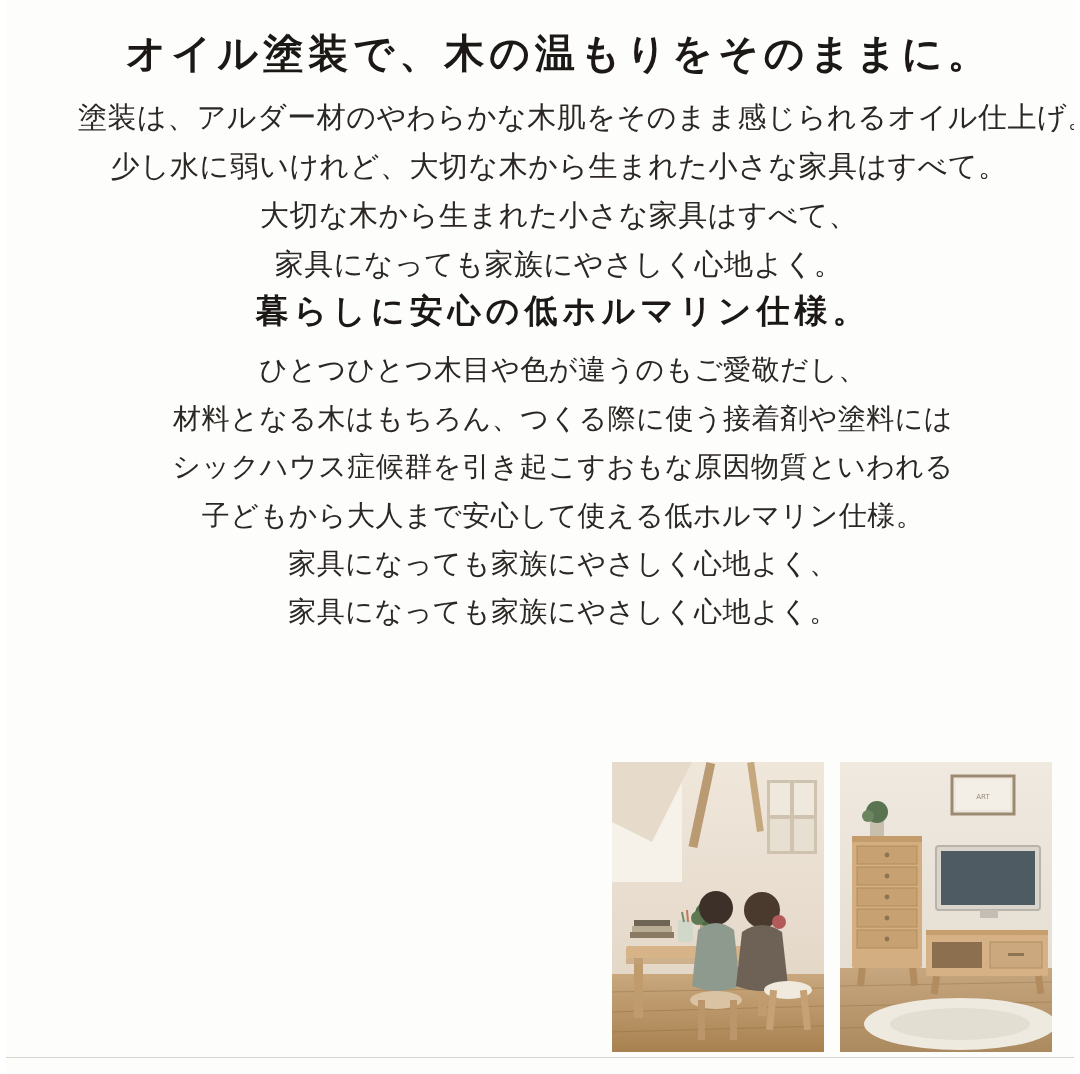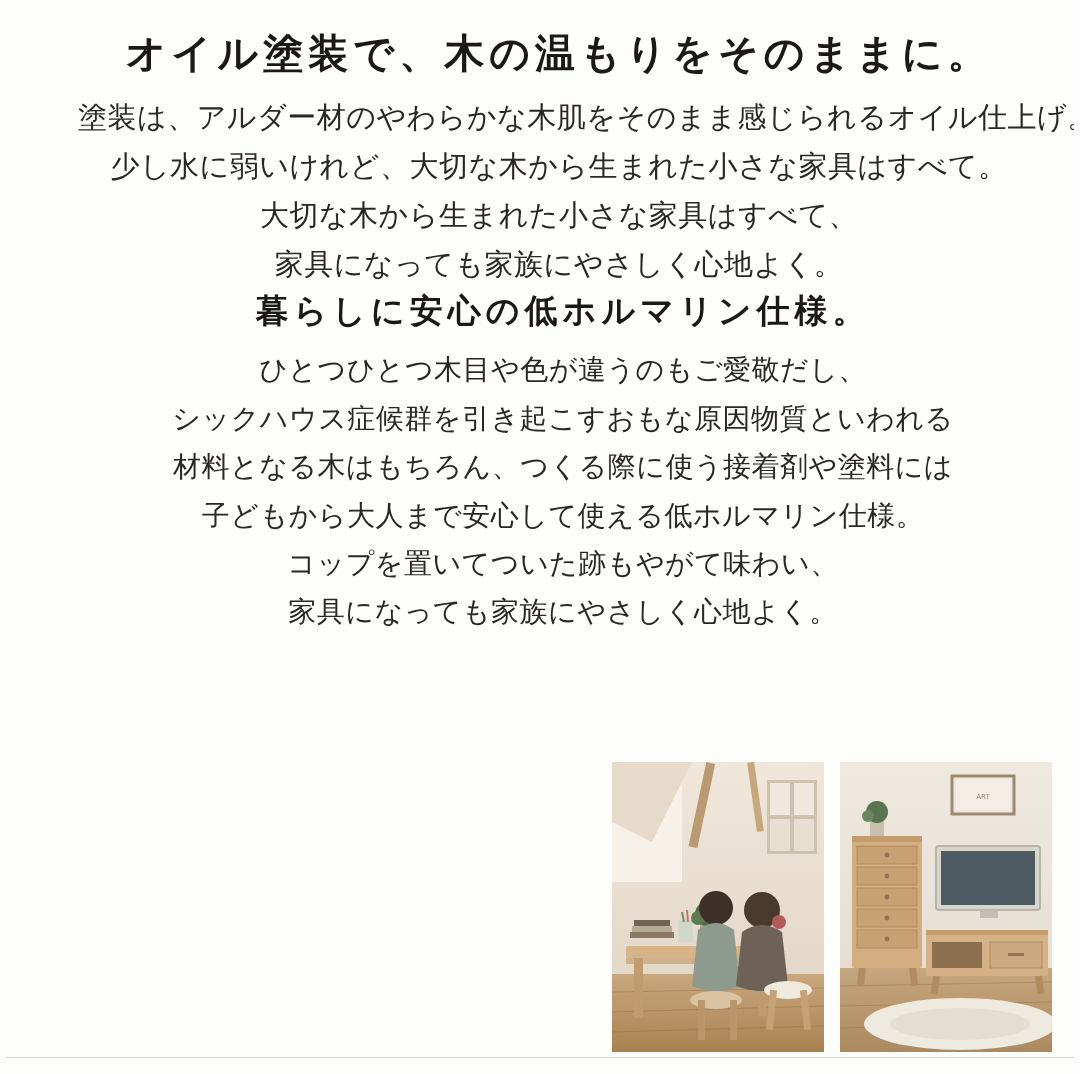--- a/index.html
+++ b/index.html
@@ -106,24 +106,24 @@
     <h2 class="heading">オイル塗装で、木の温もりをそのままに。</h2>
     <p class="body-line">塗装は、アルダー材のやわらかな木肌をそのまま感じられるオイル仕上げ。</p>
     <p class="body-line">少し水に弱いけれど、大切な木から生まれた小さな家具はすべて。</p>
     <p class="body-line">大切な木から生まれた小さな家具はすべて、</p>
     <p class="body-line">家具になっても家族にやさしく心地よく。</p>
   </div>
 
   <div class="section block-2">
     <h2 class="heading heading-2">暮らしに安心の低ホルマリン仕様。</h2>
     <p class="body-line">ひとつひとつ木目や色が違うのもご愛敬だし、</p>
+    <p class="body-line">材料となる木はもちろん、つくる際に使う接着剤や塗料には</p>
     <p class="body-line">シックハウス症候群を引き起こすおもな原因物質といわれる</p>
-    <p class="body-line">材料となる木はもちろん、つくる際に使う接着剤や塗料には</p>
     <p class="body-line">子どもから大人まで安心して使える低ホルマリン仕様。</p>
-    <p class="body-line">コップを置いてついた跡もやがて味わい、</p>
+    <p class="body-line">家具になっても家族にやさしく心地よく、</p>
     <p class="body-line">家具になっても家族にやさしく心地よく。</p>
   </div>
 
   <div class="photos">
 
     <div class="photo">
       <svg width="212" height="290" viewBox="0 0 212 290" xmlns="http://www.w3.org/2000/svg">
         <defs>
           <linearGradient id="wallg" x1="0" y1="0" x2="0" y2="1">
             <stop offset="0%" stop-color="#f0e7db"></stop>

